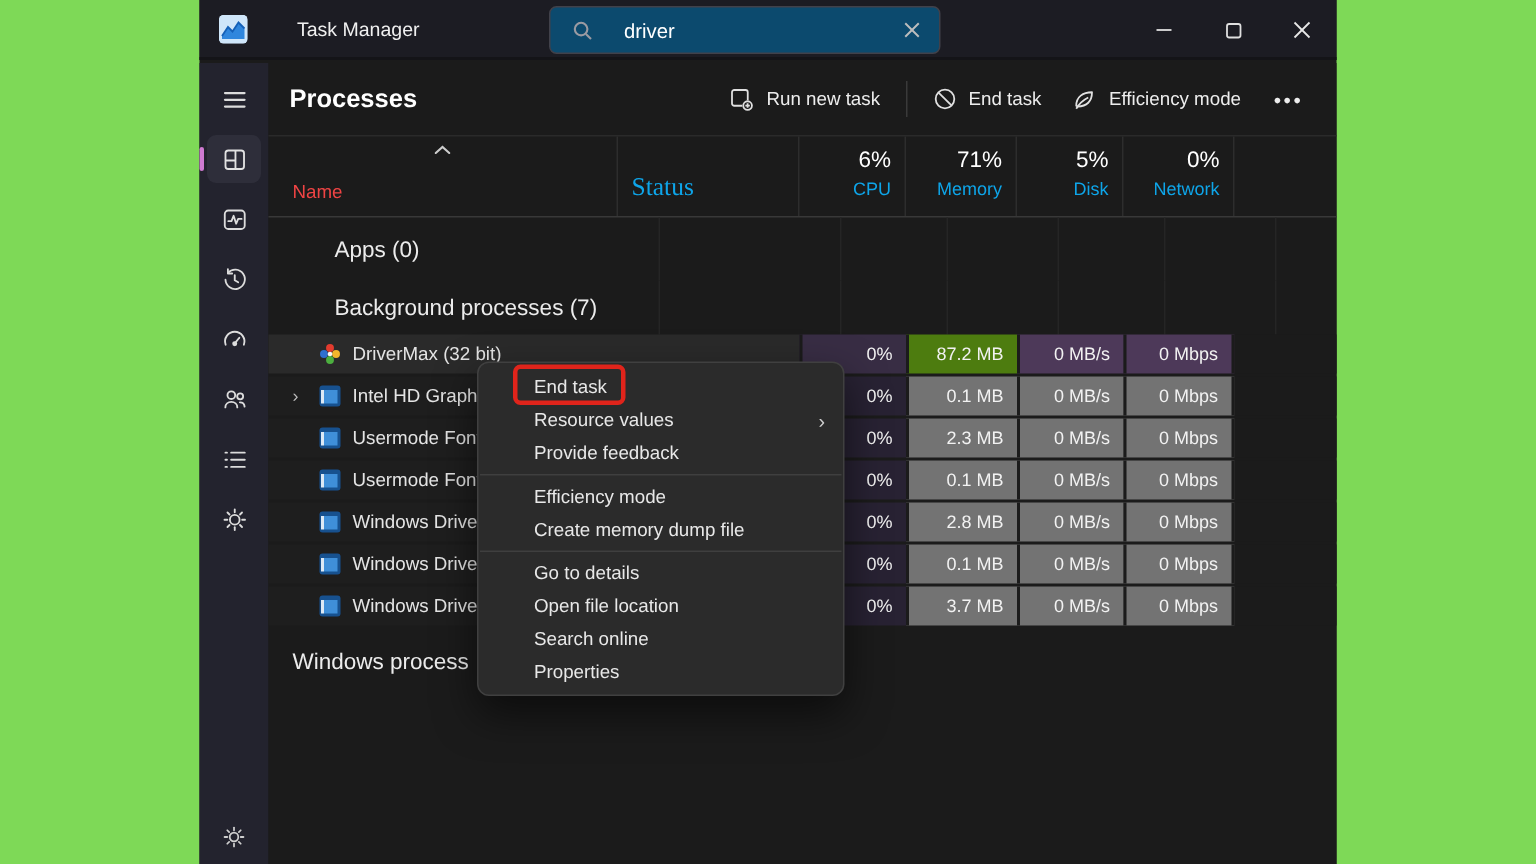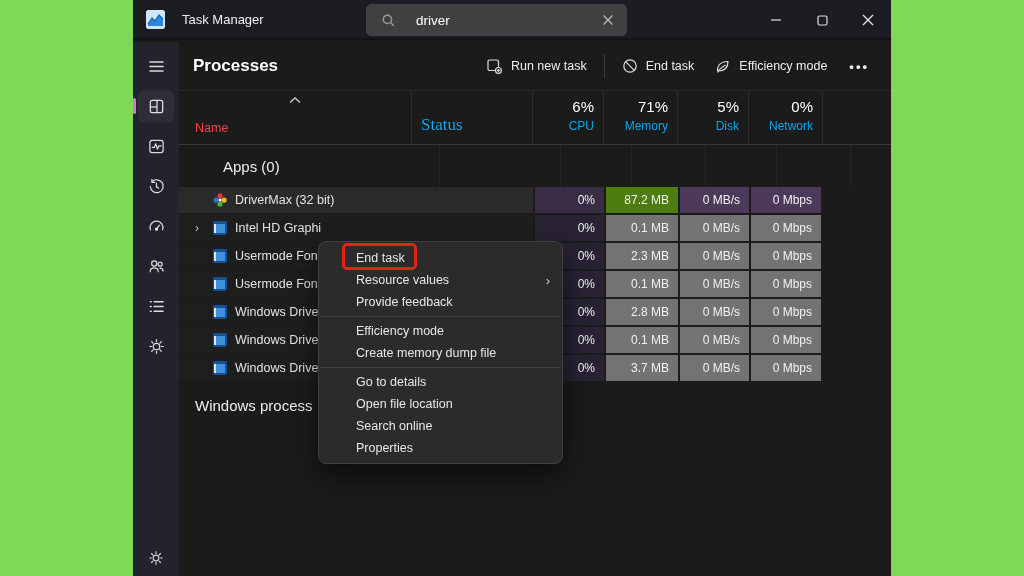--- a/index.html
+++ b/index.html
@@ -7,22 +7,22 @@
   body { font-family:"Liberation Sans", sans-serif; background:#7ed957; position:relative; }
 
   .window { position:absolute; left:133px; top:0; width:758px; height:576px; background:#1b1b1b; }
 
   
   .titlebar { position:absolute; left:0; top:0; width:758px; height:40px; background:#1c1c23;
               border-bottom:2px solid #141418; display:flex; align-items:center; }
   .app-icon { width:19px; height:19px; margin-left:13px; border-radius:3px; background:#cfe6fa;
               position:relative; overflow:hidden; flex:0 0 auto; }
   .app-icon svg { position:absolute; left:0; top:0; }
-  .tb-title { color:#f0f0f0; font-size:13px; margin-left:17px; }
-  .searchbox { position:absolute; left:233px; top:4px; width:261px; height:32px; background:#404040;
+  .tb-title { color:#f0f0f0; font-size:13px; margin-left:33px; }
+  .searchbox { position:absolute; left:233px; top:4px; width:261px; height:32px; background:#0c4a6e;
                border:1px solid #41414a; border-radius:5px; display:flex; align-items:center; }
   .searchbox .mag { margin-left:14px; display:flex; }
   .search-text { color:#fff; font-size:13.5px; margin-left:20px; flex:1; }
   .search-clear { margin-right:12px; display:flex; cursor:default; }
   .win-controls { position:absolute; right:0; top:0; height:40px; display:flex; }
   .wc-btn { width:46px; height:40px; display:flex; align-items:center; justify-content:center; }
 
   
   .sidebar { position:absolute; left:0; top:42px; width:46px; height:534px; background:#23232e; }
   .sb-item { width:36px; height:32px; margin:8px auto 0 auto; border-radius:6px;
@@ -322,20 +322,29 @@
     <div class="grid group-row">
       <div class="glabel">Apps (0)</div>
       <div></div>
         <div></div>
         <div></div>
         <div></div>
         <div></div>
         <div style="border-right:none"></div>
     </div>
 
+    <div class="grid group-row short">
+      <div class="glabel">Background processes (7)</div>
+      <div></div>
+        <div></div>
+        <div></div>
+        <div></div>
+        <div></div>
+        <div style="border-right:none"></div>
+    </div>
 
     <div class="grid proc-row selected">
       <div class="c-name">
         <span class="chev-slot"></span>
         <span class="p-icon">
           <svg width="14" height="14" viewBox="0 0 16 16">
               <circle cx="8" cy="3.4" r="3" fill="#e33b2e"></circle>
               <circle cx="12.6" cy="8" r="3" fill="#f2b52c"></circle>
               <circle cx="8" cy="12.6" r="3" fill="#4caf3f"></circle>
               <circle cx="3.4" cy="8" r="3" fill="#2f6fd0"></circle>

